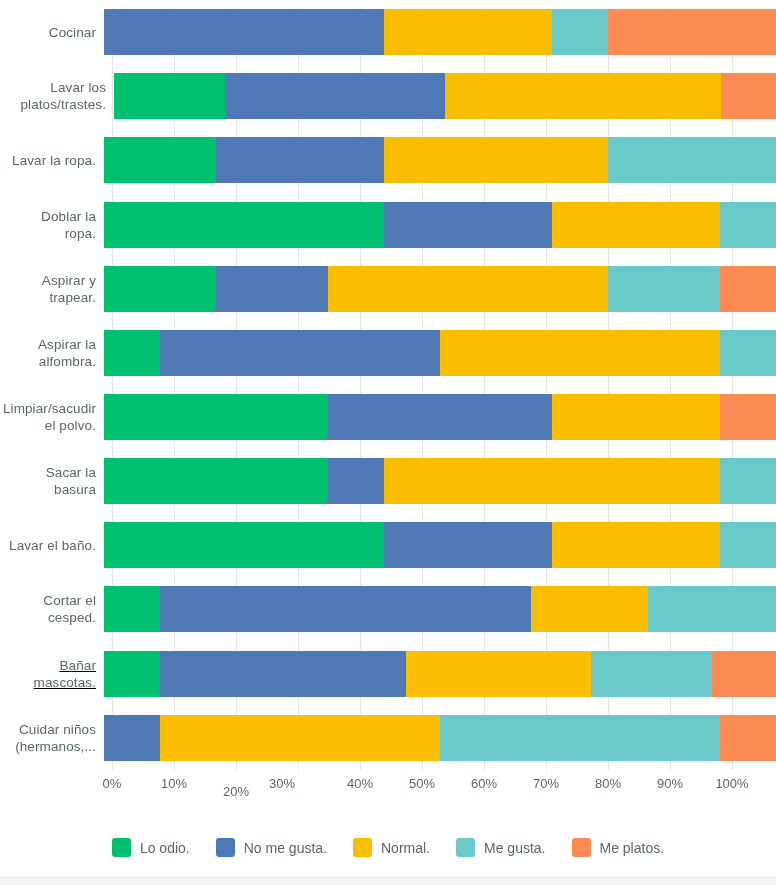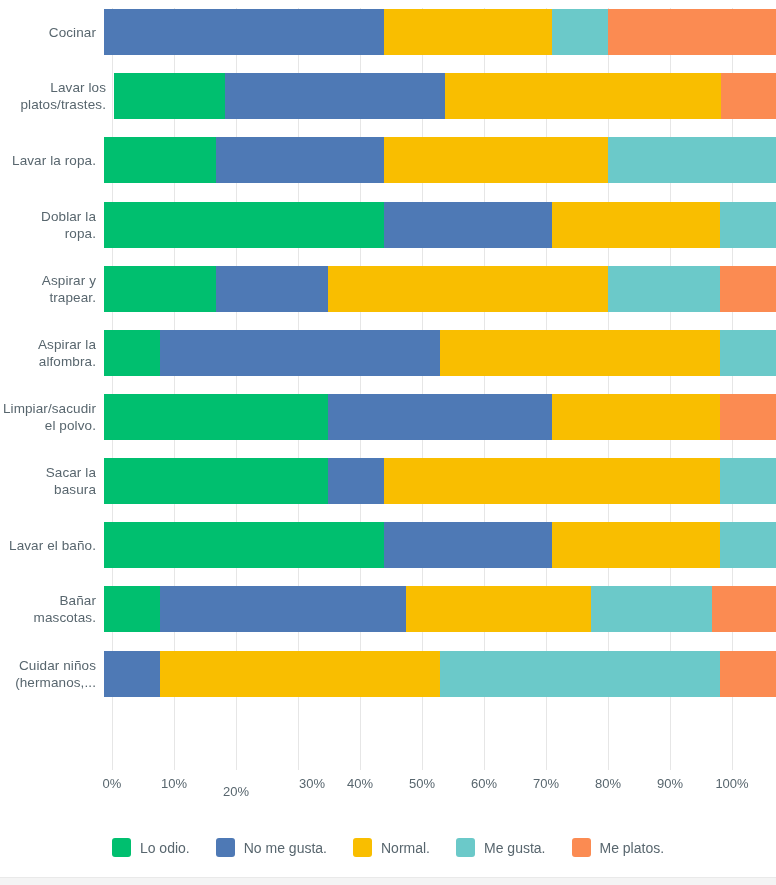--- a/index.html
+++ b/index.html
@@ -268,20 +268,32 @@
           <div class="bar-area">
             <div class="bar">
               <div class="seg" title="Lo odio.: 41.7%" style="width: 41.7%; background: rgb(0, 191, 111);"></div>
               <div class="seg" title="No me gusta.: 25%" style="width: 25%; background: rgb(78, 121, 181);"></div>
               <div class="seg" title="Normal.: 25%" style="width: 25%; background: rgb(249, 190, 0);"></div>
               <div class="seg" title="Me gusta.: 8.3%" style="width: 8.3%; background: rgb(107, 201, 201);"></div>
             </div>
           </div>
         </div>
         <div class="row" style="height: 64.1667px;">
+          <div class="row-label">Cortar el
+cesped.</div>
+          <div class="bar-area">
+            <div class="bar">
+              <div class="seg" title="Lo odio.: 8.3%" style="width: 8.3%; background: rgb(0, 191, 111);"></div>
+              <div class="seg" title="No me gusta.: 55.2%" style="width: 55.2%; background: rgb(78, 121, 181);"></div>
+              <div class="seg" title="Normal.: 17.5%" style="width: 17.5%; background: rgb(249, 190, 0);"></div>
+              <div class="seg" title="Me gusta.: 19%" style="width: 19%; background: rgb(107, 201, 201);"></div>
+            </div>
+          </div>
+        </div>
+        <div class="row" style="height: 64.1667px; text-decoration: underline;">
           <div class="row-label">Bañar
 mascotas.</div>
           <div class="bar-area">
             <div class="bar">
               <div class="seg" title="Lo odio.: 8.3%" style="width: 8.3%; background: rgb(0, 191, 111);"></div>
               <div class="seg" title="No me gusta.: 36.7%" style="width: 36.7%; background: rgb(78, 121, 181);"></div>
               <div class="seg" title="Normal.: 27.5%" style="width: 27.5%; background: rgb(249, 190, 0);"></div>
               <div class="seg" title="Me gusta.: 18%" style="width: 18%; background: rgb(107, 201, 201);"></div>
               <div class="seg" title="Me encanta.: 9.5%" style="width: 9.5%; background: rgb(251, 139, 82);"></div>
             </div>
@@ -299,21 +311,21 @@
             </div>
           </div>
         </div>
       </div>
   </div>
 
   <div class="xaxis" id="xaxis">
       <div class="xtick" style="left: 0px;">0%</div>
       <div class="xtick" style="left: 62px;">10%</div>
       <div class="xtick" style="left: 124px; margin-top: 8px;">20%</div>
-      <div class="xtick" style="left: 200px;">30%</div>
+      <div class="xtick" style="left: 170px;">30%</div>
       <div class="xtick" style="left: 248px;">40%</div>
       <div class="xtick" style="left: 310px;">50%</div>
       <div class="xtick" style="left: 372px;">60%</div>
       <div class="xtick" style="left: 434px;">70%</div>
       <div class="xtick" style="left: 496px;">80%</div>
       <div class="xtick" style="left: 558px;">90%</div>
       <div class="xtick" style="left: 620px;">100%</div>
     </div>
 
   <div class="legend" id="legend">

